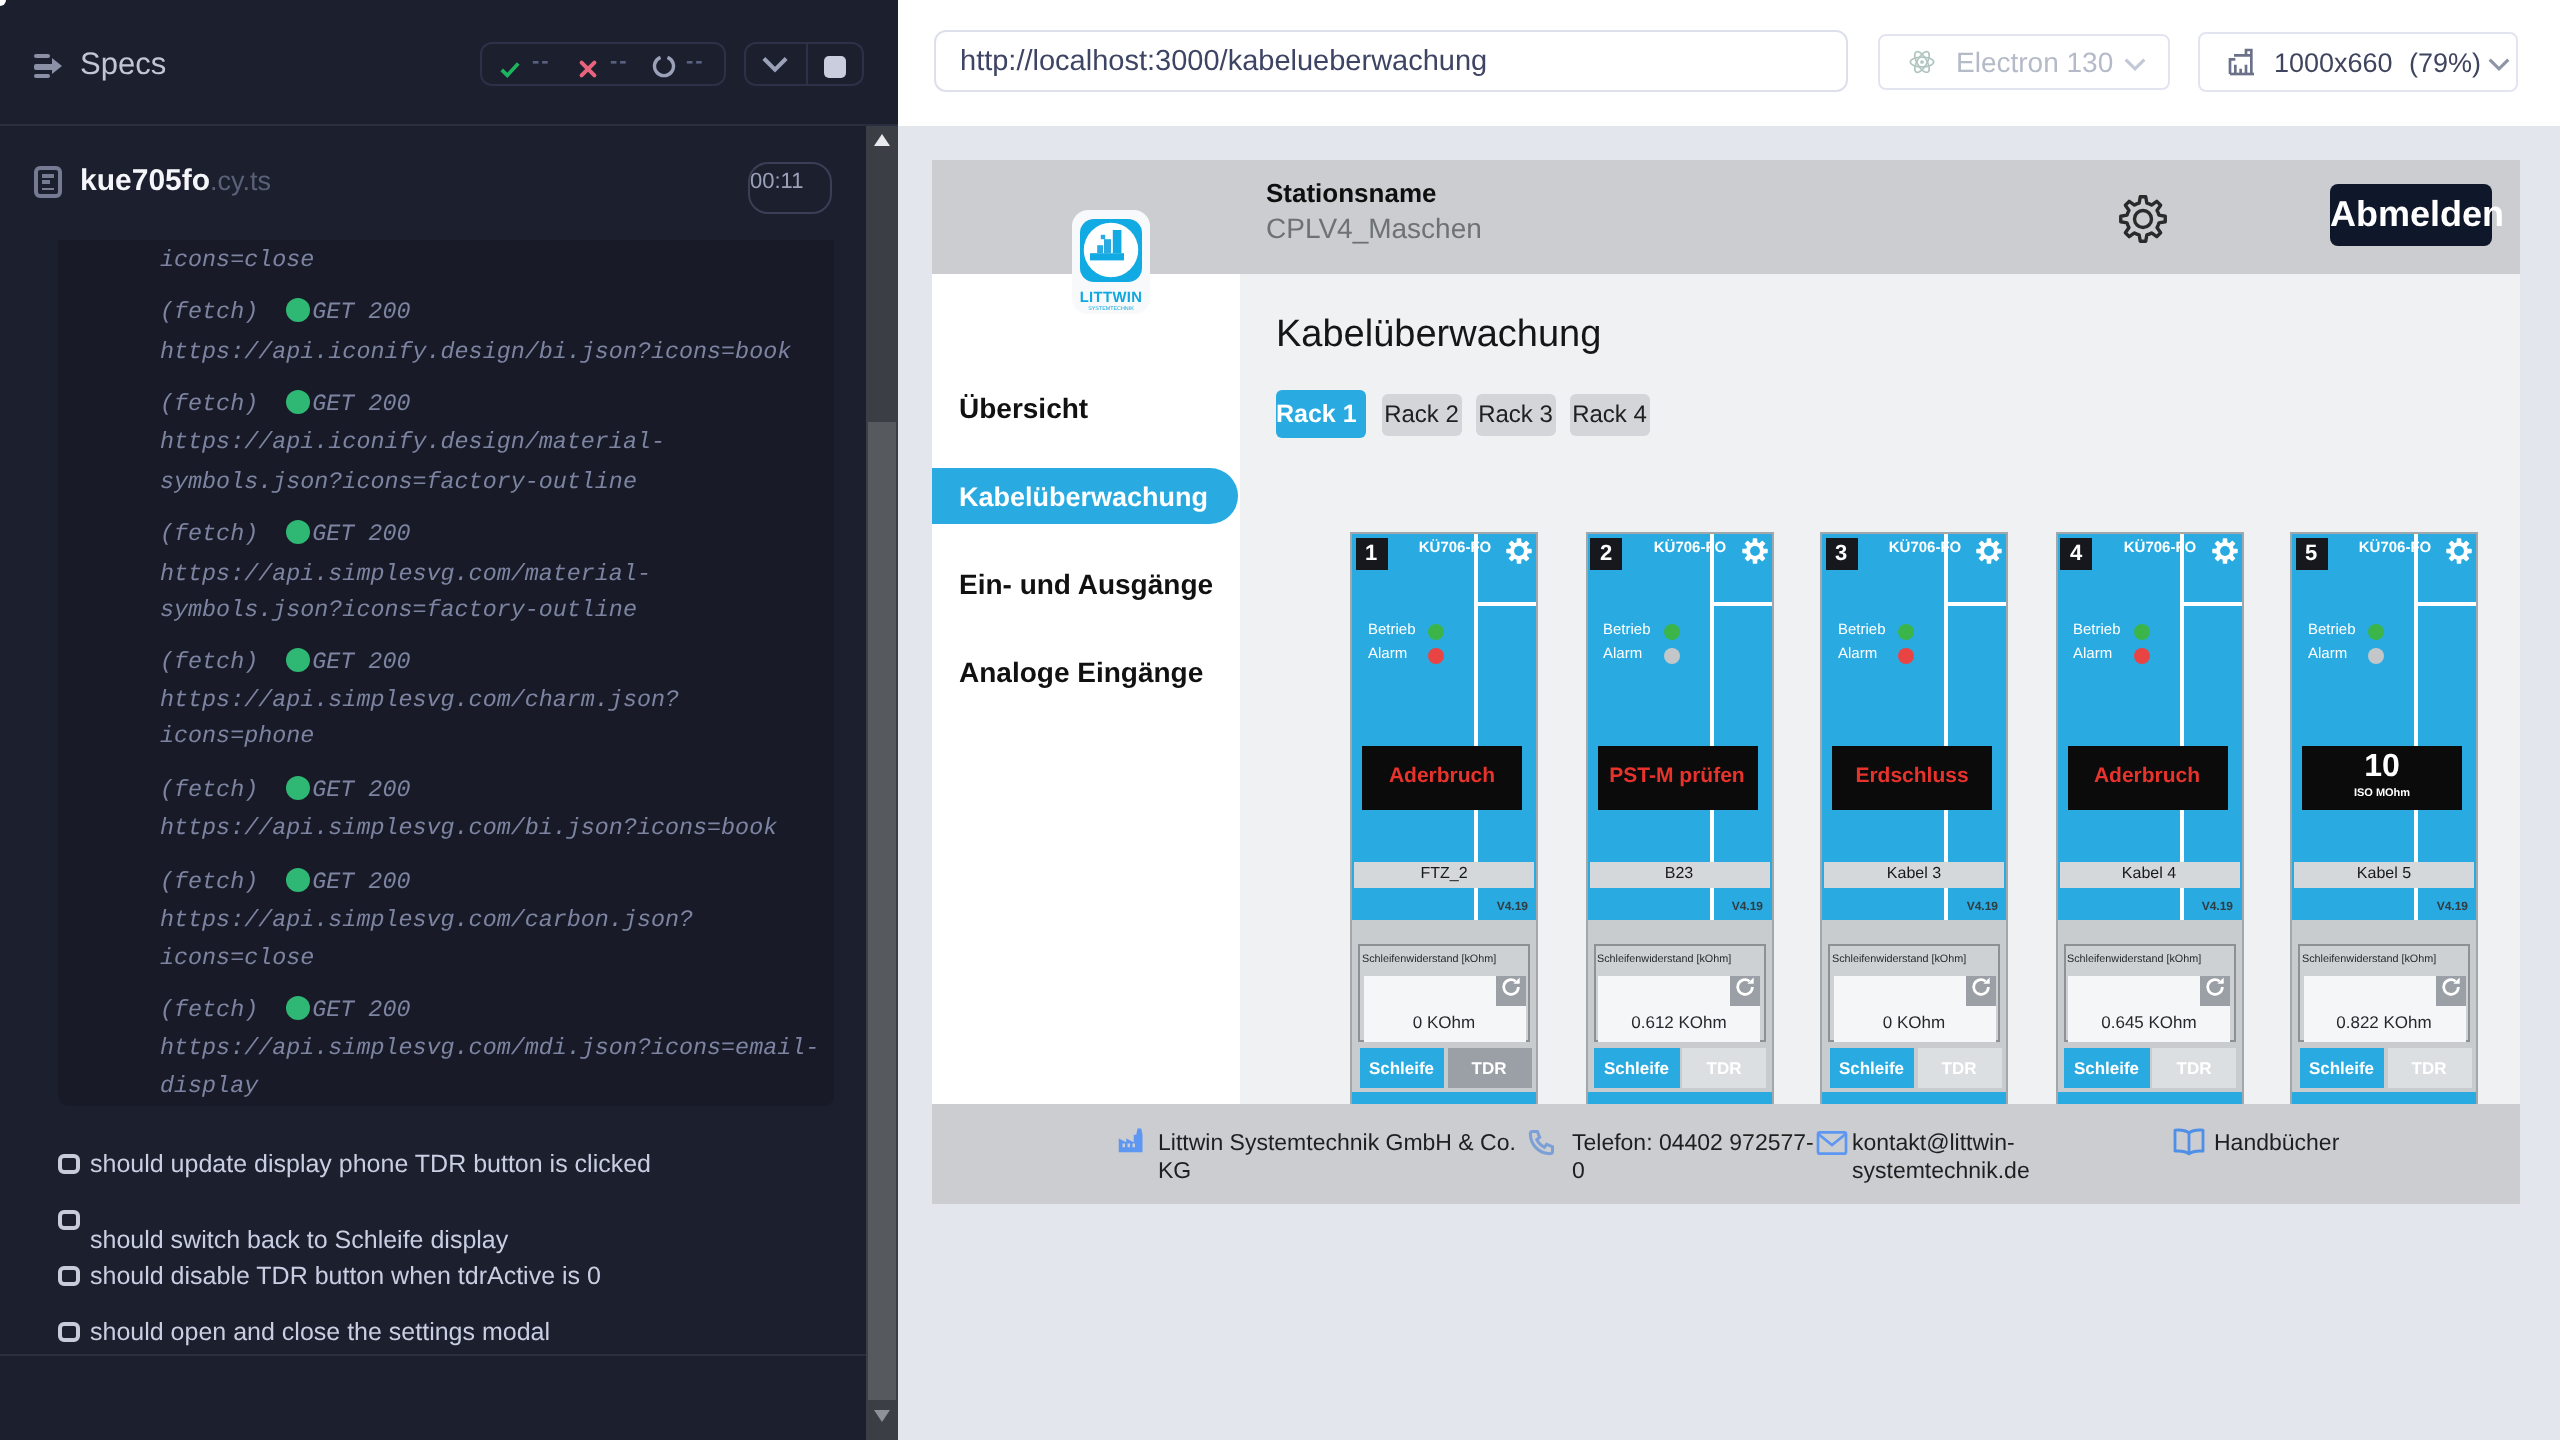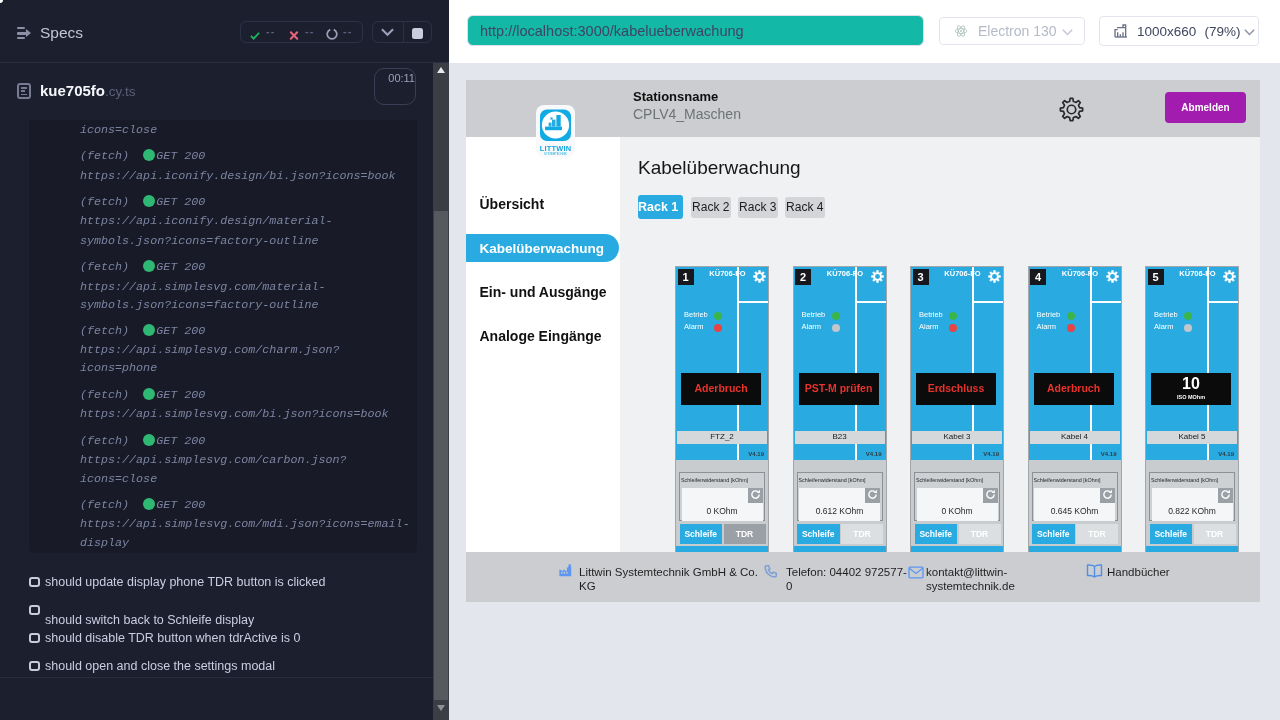--- a/index.html
+++ b/index.html
@@ -83,21 +83,21 @@
   </div>
 
   <div class="abs" style="left:0;top:62px;width:449px;height:1px;background:#2a2e40;"></div>
 
   <div class="abs" style="left:17px;top:82.5px;width:14px;height:16px;border:2px solid #767b93;border-radius:3px;">
     <div class="abs" style="left:2px;top:2.5px;width:6px;height:1.8px;background:#767b93;"></div>
     <div class="abs" style="left:2px;top:5.8px;width:4px;height:1.8px;background:#767b93;"></div>
     <div class="abs" style="left:2px;top:9px;width:6px;height:1.8px;background:#767b93;"></div>
   </div>
   <div class="abs" style="left:40px;top:83px;font-size:15px;line-height:16px;"><span style="color:#f5f6fa;font-weight:bold;">kue705fo</span><span style="color:#5a6078;font-size:13.5px;">.cy.ts</span></div>
-  <div class="abs" style="left:374px;top:68px;width:42px;height:37px;border:1px solid #3a3f55;border-radius:10px;color:#9ba0b8;font-size:11px;line-height:18px;text-align:right;">00:11</div>
+  <div class="abs" style="left:374px;top:81px;width:42px;height:26px;border:1px solid #3a3f55;border-radius:10px;color:#9ba0b8;font-size:11px;line-height:18px;text-align:left;">00:11</div>
 
   <div id="logblock"></div>
   <div class="ll" style="top:123px;">icons=close</div>
     <div class="ll" style="top:149px;">(fetch)&nbsp;&nbsp;<span class="dot"></span>GET 200</div>
     <div class="ll" style="top:168.5px;">https://api.iconify.design/bi.json?icons=book</div>
     <div class="ll" style="top:194.5px;">(fetch)&nbsp;&nbsp;<span class="dot"></span>GET 200</div>
     <div class="ll" style="top:214px;">https://api.iconify.design/material-</div>
     <div class="ll" style="top:233.5px;">symbols.json?icons=factory-outline</div>
     <div class="ll" style="top:260px;">(fetch)&nbsp;&nbsp;<span class="dot"></span>GET 200</div>
     <div class="ll" style="top:279.5px;">https://api.simplesvg.com/material-</div>
@@ -125,21 +125,21 @@
 
   <div class="abs" style="left:0;top:677px;width:433px;height:1px;background:#2a2e40;"></div>
 </div>
 
 <div class="abs" style="left:433px;top:63px;width:16px;height:657px;background:#3b3e44;"></div>
 <div class="abs" style="left:434px;top:211px;width:14px;height:489px;background:#56595e;"></div>
 <div class="abs" style="left:437px;top:67px;width:0;height:0;border-left:4.5px solid transparent;border-right:4.5px solid transparent;border-bottom:6px solid #e8e9ec;"></div>
 <div class="abs" style="left:437px;top:705px;width:0;height:0;border-left:4.5px solid transparent;border-right:4.5px solid transparent;border-top:6px solid #8e9196;"></div>
 
 <div class="abs" style="left:449px;top:0;width:831px;height:63px;background:#fff;"></div>
-<div class="abs" style="left:467px;top:15px;width:457px;height:31px;border:1px solid #dde0ea;border-radius:6px;background:#14b8a6;">
+<div class="abs" style="left:467px;top:15px;width:457px;height:31px;border:1px solid #dde0ea;border-radius:6px;background:#ffffff;">
   <div class="abs" style="left:12px;top:7px;font-size:14.5px;line-height:16px;color:#3e4464;">http://localhost:3000/kabelueberwachung</div>
 </div>
 <div class="abs" style="left:939px;top:17px;width:146px;height:28px;border:1px solid #e2e5ef;border-radius:4px;">
   <span class="abs" style="left:14px;top:6px;"><svg width="14" height="14" viewBox="0 0 24 24">
         <g fill="none" stroke="#aec4bf" stroke-width="1.4">
           <ellipse cx="12" cy="12" rx="10" ry="4.2"></ellipse>
           <ellipse cx="12" cy="12" rx="10" ry="4.2" transform="rotate(60 12 12)"></ellipse>
           <ellipse cx="12" cy="12" rx="10" ry="4.2" transform="rotate(120 12 12)"></ellipse>
         </g>
         <circle cx="12" cy="12" r="1.6" fill="#aec4bf"></circle>
@@ -163,21 +163,21 @@
 
 <div id="aut">
 
   <div class="abs" style="left:0;top:0;width:794px;height:57px;background:#cbcdd0;"></div>
   <div class="abs" style="left:167px;top:9px;font-size:13px;line-height:15px;font-weight:bold;color:#0f0f0f;">Stationsname</div>
   <div class="abs" style="left:167px;top:26px;font-size:14px;line-height:17px;color:#6e7275;">CPLV4_Maschen</div>
   <div class="abs" style="left:593px;top:17px;"><svg width="25" height="25" viewBox="0 0 25 25">
         <path d="M11.14,1.38 L13.86,1.38 L14.41,4.53 A8.20,8.20 0 0 1 16.78,5.51 L19.40,3.68 L21.32,5.60 L19.49,8.22 A8.20,8.20 0 0 1 20.47,10.59 L23.62,11.14 L23.62,13.86 L20.47,14.41 A8.20,8.20 0 0 1 19.49,16.78 L21.32,19.40 L19.40,21.32 L16.78,19.49 A8.20,8.20 0 0 1 14.41,20.47 L13.86,23.62 L11.14,23.62 L10.59,20.47 A8.20,8.20 0 0 1 8.22,19.49 L5.60,21.32 L3.68,19.40 L5.51,16.78 A8.20,8.20 0 0 1 4.53,14.41 L1.38,13.86 L1.38,11.14 L4.53,10.59 A8.20,8.20 0 0 1 5.51,8.22 L3.68,5.60 L5.60,3.68 L8.22,5.51 A8.20,8.20 0 0 1 10.59,4.53 Z" fill="none" stroke="#2a2a2a" stroke-width="1.7" stroke-linejoin="round"></path>
         <circle cx="12.5" cy="12.5" r="4.25" fill="none" stroke="#2a2a2a" stroke-width="1.7"></circle>
       </svg></div>
-  <div class="abs" style="left:699px;top:12px;width:81px;height:31px;background:#a21caf;border-radius:4px;color:#fff;font-weight:bold;font-size:10px;line-height:31px;text-align:center;">Abmelden</div>
+  <div class="abs" style="left:699px;top:12px;width:81px;height:31px;background:#0f172a;border-radius:4px;color:#fff;font-weight:bold;font-size:18px;line-height:31px;text-align:center;">Abmelden</div>
 
   <div class="abs" style="left:0;top:57px;width:154px;height:465px;background:#fff;"></div>
   <div class="abs" style="left:13.5px;top:117px;font-size:14px;line-height:15px;font-weight:bold;color:#111;">Übersicht</div>
   <div class="abs" style="left:0;top:154px;width:152.5px;height:28px;background:#29abe2;border-radius:0 14px 14px 0;"></div>
   <div class="abs" style="left:13.5px;top:161px;font-size:13.5px;line-height:15px;font-weight:bold;color:#fff;">Kabelüberwachung</div>
   <div class="abs" style="left:13.5px;top:205px;font-size:14px;line-height:15px;font-weight:bold;color:#111;">Ein- und Ausgänge</div>
   <div class="abs" style="left:13.5px;top:249px;font-size:14px;line-height:15px;font-weight:bold;color:#111;">Analoge Eingänge</div>
 
   <div class="abs" style="left:70px;top:25px;"><svg width="39" height="52" viewBox="0 0 39 52">
 <rect x="0" y="0" width="39" height="52" rx="8" fill="#f7f9fa"></rect>

